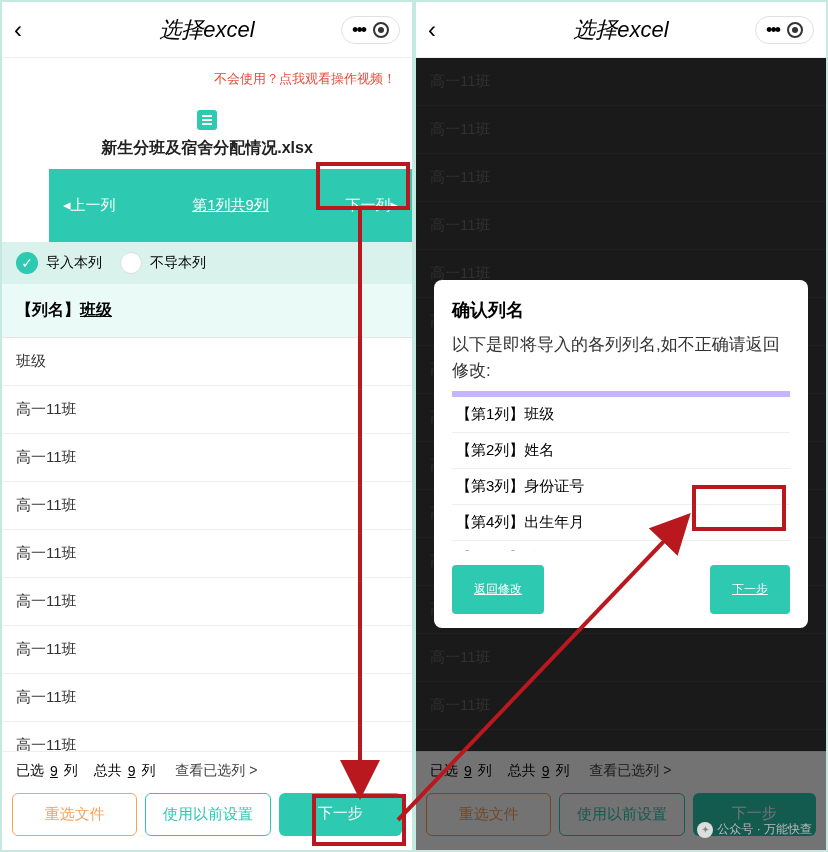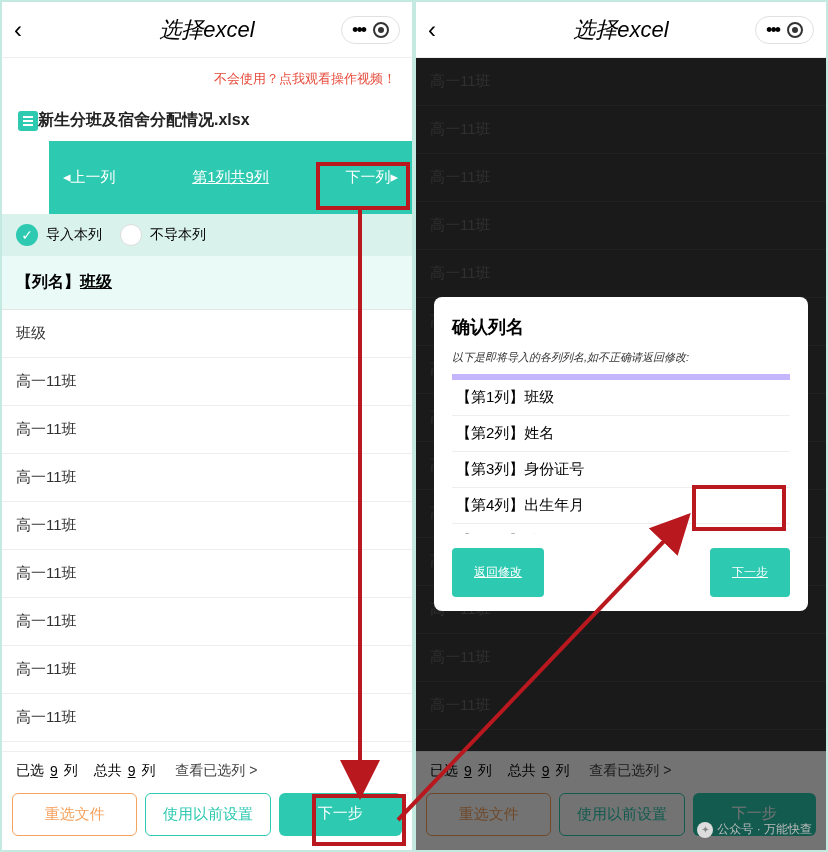--- a/index.html
+++ b/index.html
@@ -6,21 +6,21 @@
 body { background: #fff; width: 828px; height: 852px; display: flex; }
 .phone { width: 414px; height: 852px; border: 2px solid #c4e9e1; position: relative; overflow: hidden; background: #fff; }
 .header { height: 56px; display: flex; align-items: center; justify-content: space-between; padding: 0 12px; border-bottom: 1px solid #eee; }
 .back { font-size: 24px; font-weight: 300; }
 .title { font-size: 22px; font-weight: 400; position: absolute; left: 50%; transform: translateX(-50%); font-style: italic; }
 .capsule { display: flex; align-items: center; border: 1px solid #e0e0e0; border-radius: 20px; padding: 4px 10px; gap: 8px; }
 .dots { font-size: 18px; line-height: 1; letter-spacing: -2px; }
 .target { width: 16px; height: 16px; border: 2px solid #333; border-radius: 50%; display: flex; align-items: center; justify-content: center; }
 .target::after { content: ""; width: 6px; height: 6px; background: #333; border-radius: 50%; }
 .help { color: #e74c3c; font-size: 13px; text-align: right; padding: 12px 16px; }
-.file-row { display: flex; align-items: center; padding: 10px 16px; gap: 0; }
+.file-row { display: flex; align-items: center; padding: 10px 16px; gap: 8px; flex-direction: column; }
 .file-icon { width: 20px; height: 20px; background: #2dc9b0; border-radius: 3px; display: flex; align-items: center; justify-content: center; }
 .file-icon::after { content: ""; width: 10px; height: 2px; background: #fff; box-shadow: 0 -4px 0 #fff, 0 4px 0 #fff; }
 .file-name { font-size: 16px; font-weight: 600; color: #222; }
 .col-nav { background: #2dc9b0; color: #fff; display: flex; align-items: center; justify-content: space-between; padding: 27px 14px; font-size: 15px; margin-left: 47px; }
 .col-nav-link { text-decoration: underline; }
 .import-bar { background: #d9f2ec; display: flex; align-items: center; padding: 10px 14px; gap: 8px; font-size: 14px; }
 .check { width: 22px; height: 22px; background: #2dc9b0; border-radius: 50%; display: flex; align-items: center; justify-content: center; color: #fff; font-size: 14px; }
 .uncheck { width: 22px; height: 22px; background: #fff; border-radius: 50%; border: 1px solid #ddd; margin-left: 10px; }
 .col-label { background: #eafaf6; padding: 16px 14px; font-size: 16px; font-weight: 600; border-bottom: 1px solid #e5e5e5; }
 .col-name { text-decoration: underline; }
@@ -34,21 +34,21 @@
 .btn-orange { border: 1px solid #f5a25d; color: #f5a25d; }
 .btn-teal-o { border: 1px solid #2dc9b0; color: #2dc9b0; }
 .btn-teal { background: #2dc9b0; color: #fff; }
 
 .phone.right .rows { background: #3a3a3a; }
 .phone.right .row { color: #6a6a6a; border-bottom: 1px solid #4a4a4a; }
 
 .overlay { position: absolute; inset: 56px 0 0 0; background: rgba(0,0,0,0.55); display: flex; align-items: center; justify-content: center; padding: 0 18px; }
 .modal { background: #fff; border-radius: 8px; width: 100%; padding: 18px 18px 14px; }
 .modal-title { text-align: left; font-size: 18px; font-weight: 600; margin-bottom: 10px; }
-.modal-desc { font-size: 11px; color: #333; margin-bottom: 8px; line-height: 1.5; font-style: italic; }
+.modal-desc { font-size: 17px; color: #333; margin-bottom: 8px; line-height: 1.5; }
 .modal-list { max-height: 160px; overflow: hidden; border-top: 6px solid #c4b5fd; }
 .modal-item { padding: 8px 4px; font-size: 15px; border-bottom: 1px solid #eee; }
 .modal-btns { display: flex; justify-content: space-between; margin-top: 14px; gap: 60px; }
 .mbtn { flex: 0 0 auto; padding: 16px 22px; border-radius: 4px; background: #2dc9b0; color: #fff; font-size: 12px; text-decoration: underline; }
 
 .annot { position: absolute; border: 4px solid #b8181e; pointer-events: none; }
 .arrow-svg { position: absolute; pointer-events: none; }
 .watermark { position: absolute; bottom: 12px; right: 14px; font-size: 12px; color: #bbb; display: flex; align-items: center; gap: 4px; }
 .wm-icon { width: 16px; height: 16px; border-radius: 50%; background: #ddd; display: flex; align-items: center; justify-content: center; font-size: 10px; color: #888; }
 </style>

